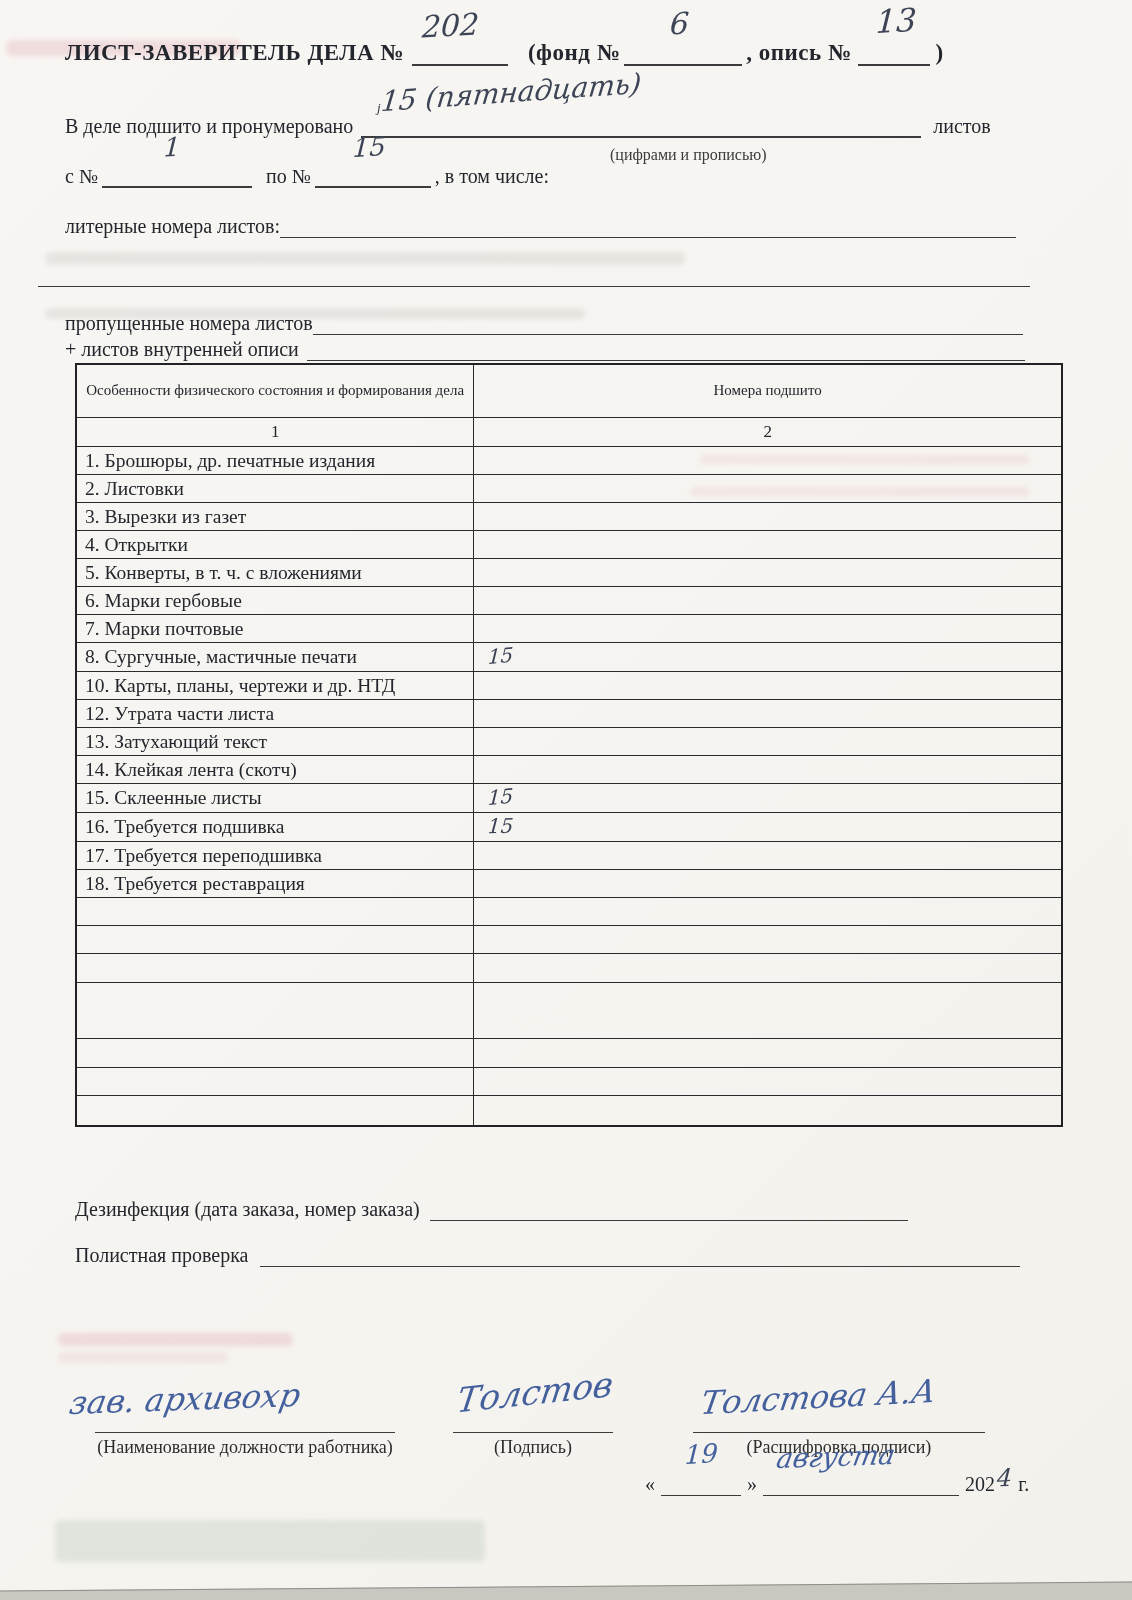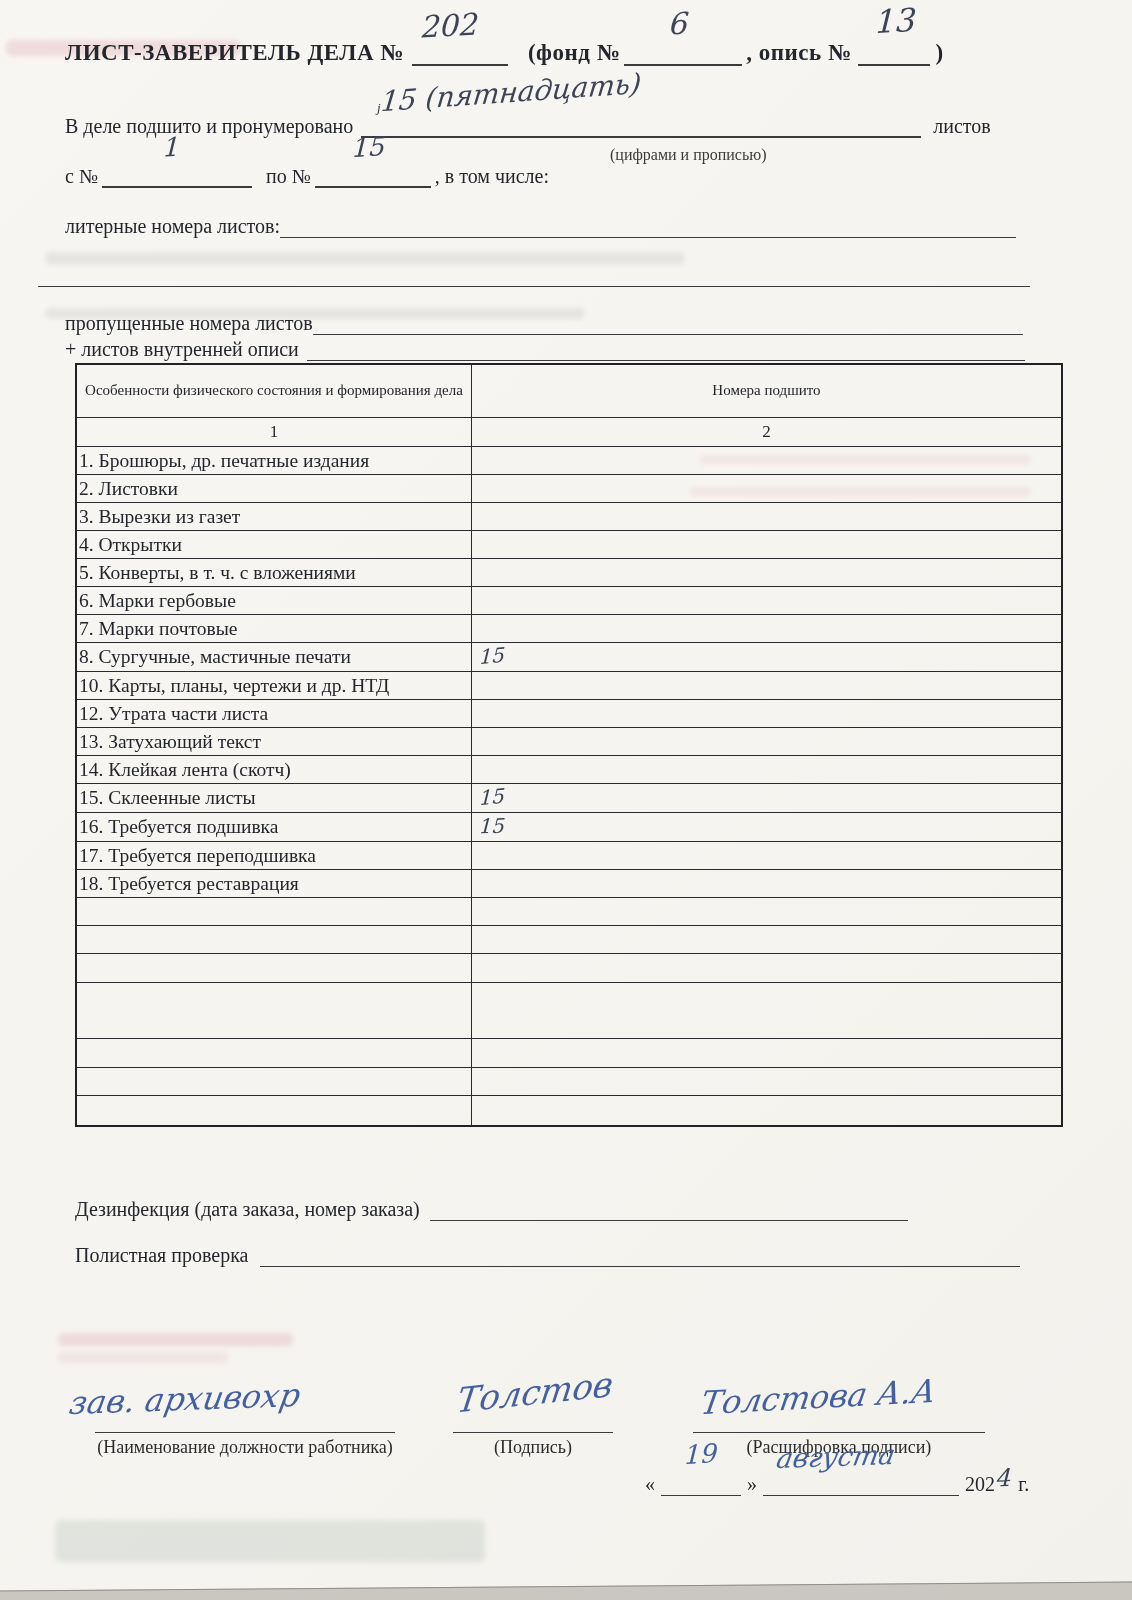--- a/index.html
+++ b/index.html
@@ -18,21 +18,21 @@
   
   .hw{
     font-family:"DejaVu Serif",serif;font-style:italic;
     color:#3c4456;transform:rotate(-3deg) skewX(-6deg);
     display:inline-block;position:absolute;white-space:nowrap;
   }
   .hw.blue{color:#44619e;}
   .hint{font-size:16px;color:#3a3a3a;}
   
   table.ftab{border-collapse:collapse;table-layout:fixed;width:988px;background:transparent;}
-  table.ftab td{border:1.7px solid #2a2a2e;padding:0 2px;overflow:hidden;}
+  table.ftab td{border:1.7px solid #2a2a2e;padding:0 8px;overflow:hidden;}
   table.ftab{border:2.5px solid #222226;}
   td.c1{width:40%;font-size:19.5px;}
   td.c2{width:60%;position:relative;}
   tr.hrow td{height:52px;text-align:center;font-size:15px;line-height:1.15;}
   tr.nrow td{height:28px;text-align:center;font-size:17px;}
   tr.drow td{height:27px;line-height:26px;margin-top:16px;}
   tr.e28 td{height:27px;} tr.e29 td{height:28px;} tr.e56 td{height:55px;} tr.e30 td{height:29px;}
   .cellhw{font-family:"DejaVu Serif",serif;font-style:italic;color:#3a4254;
     font-size:20px;transform:rotate(-5deg) skewX(-8deg);display:inline-block;padding-left:6px;}
   

